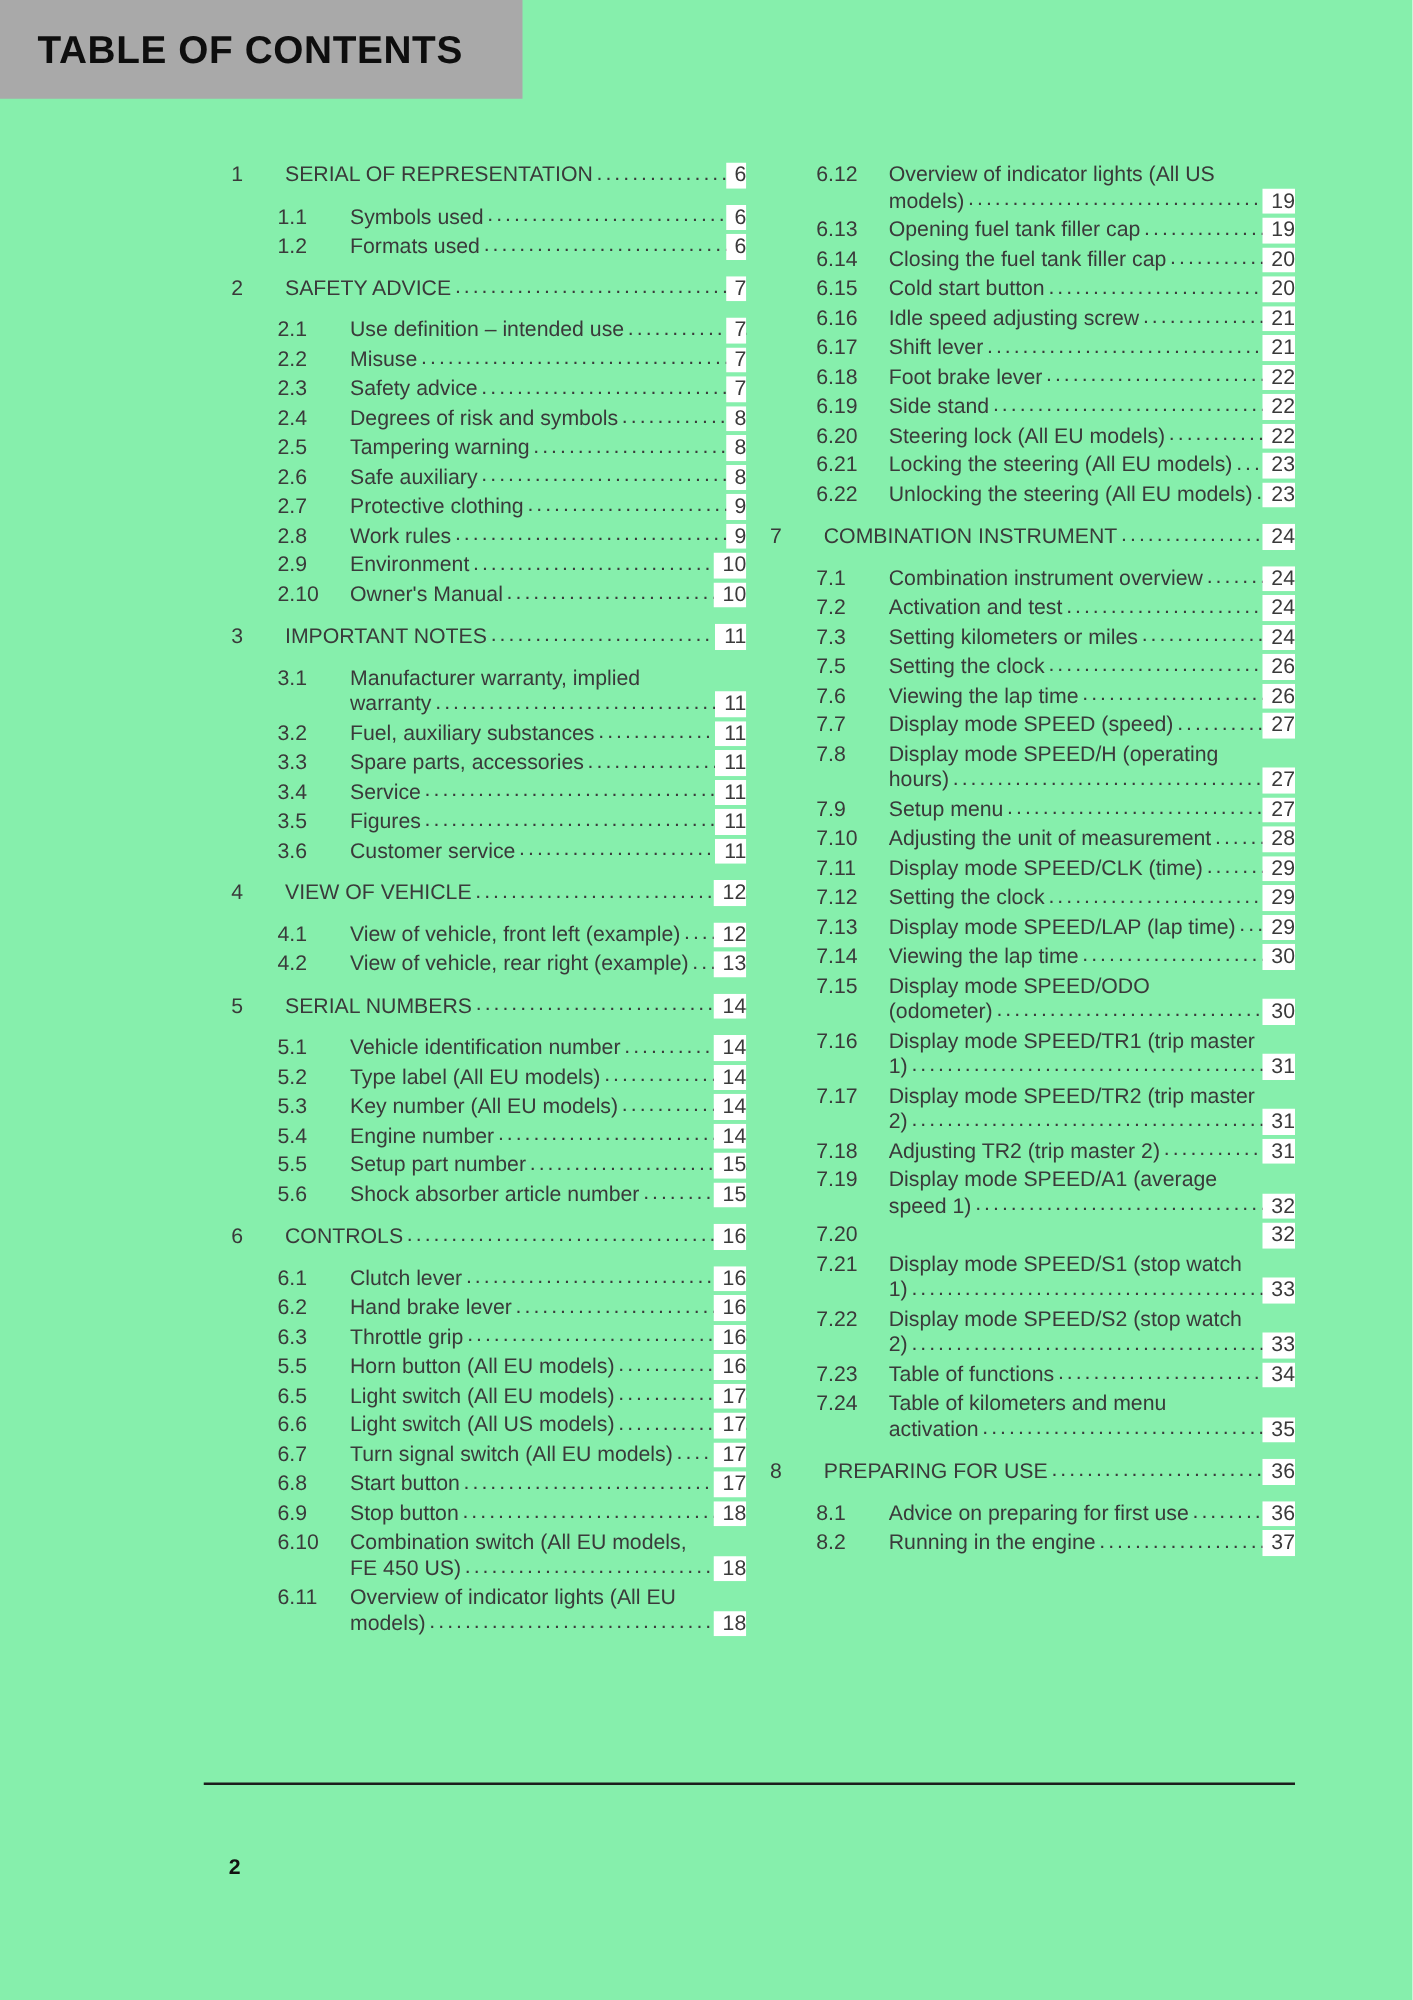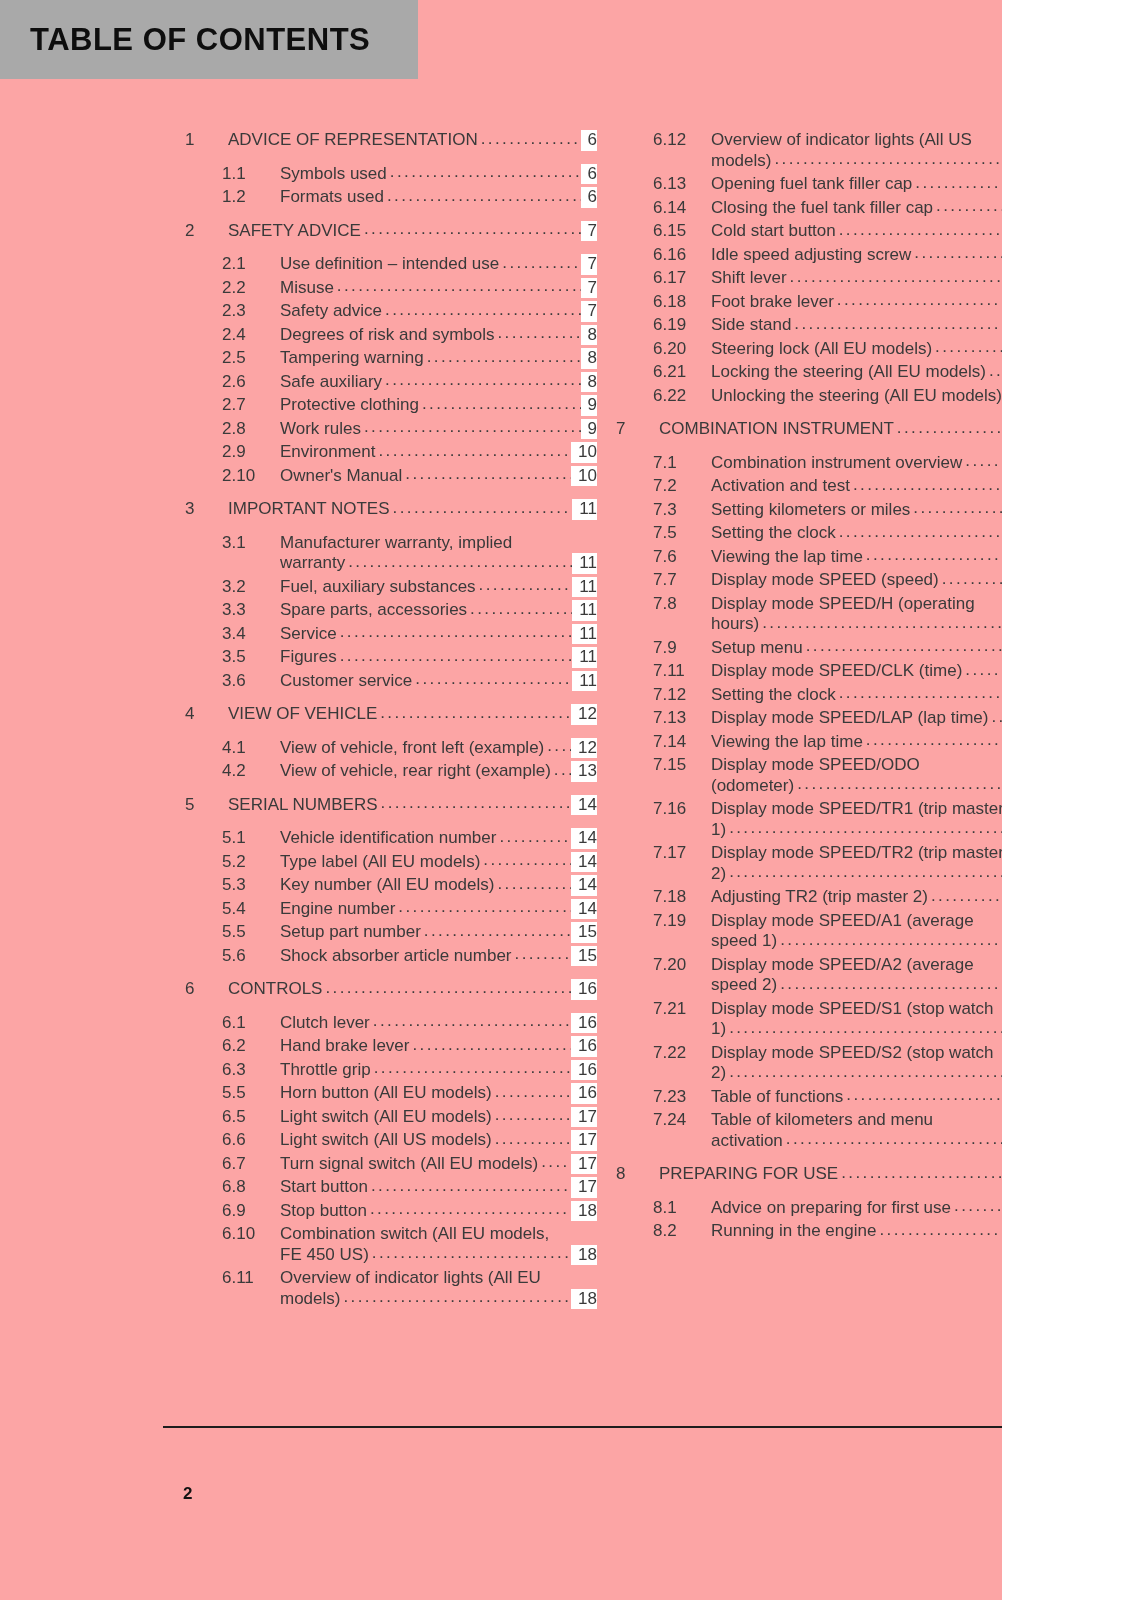--- a/index.html
+++ b/index.html
@@ -1,21 +1,21 @@
 <!DOCTYPE html>
 <html><head>
 <meta charset="utf-8">
 <style>
   * { margin:0; padding:0; box-sizing:border-box; }
   html, body { background:#ffffff; }
   .page {
     position:relative;
-    width:1002px;
+    width:1130px;
     height:1600px;
-    background:#fca5a5;
+    background:#86efac;
     font-family:"Liberation Sans", sans-serif;
     color:#3a3a3a;
     overflow:hidden;
   }
   .header-banner {
     position:absolute;
     left:0; top:0;
     width:418px; height:79px;
     background:#a9a9a9;
     display:flex;
@@ -98,21 +98,21 @@
 <div class="page">
 
   <div class="header-banner">
     <div class="header-title">TABLE OF CONTENTS</div>
   </div>
 
   <div class="content">
     <div class="col-left">
         <div class="entry chapter">
           <span class="num">1</span>
-          <span class="body"><span class="label">ADVICE OF REPRESENTATION</span><span class="leader"><span class="leader-dots"></span></span><span class="pagenum">6</span></span>
+          <span class="body"><span class="label">SERIAL OF REPRESENTATION</span><span class="leader"><span class="leader-dots"></span></span><span class="pagenum">6</span></span>
         </div>
         <div class="entry section">
           <span class="num">1.1</span>
           <span class="body"><span class="label">Symbols used</span><span class="leader"><span class="leader-dots"></span></span><span class="pagenum">6</span></span>
         </div>
         <div class="entry section">
           <span class="num">1.2</span>
           <span class="body"><span class="label">Formats used</span><span class="leader"><span class="leader-dots"></span></span><span class="pagenum">6</span></span>
         </div>
         <div class="entry chapter">
@@ -351,20 +351,24 @@
         </div>
         <div class="entry section">
           <span class="num">7.8</span>
           <span class="body"><span class="label">Display mode SPEED/H (operating hours)</span><span class="leader"><span class="leader-dots"></span></span><span class="pagenum">27</span></span>
         </div>
         <div class="entry section">
           <span class="num">7.9</span>
           <span class="body"><span class="label">Setup menu</span><span class="leader"><span class="leader-dots"></span></span><span class="pagenum">27</span></span>
         </div>
         <div class="entry section">
+          <span class="num">7.10</span>
+          <span class="body"><span class="label">Adjusting the unit of measurement</span><span class="leader"><span class="leader-dots"></span></span><span class="pagenum">28</span></span>
+        </div>
+        <div class="entry section">
           <span class="num">7.11</span>
           <span class="body"><span class="label">Display mode SPEED/CLK (time)</span><span class="leader"><span class="leader-dots"></span></span><span class="pagenum">29</span></span>
         </div>
         <div class="entry section">
           <span class="num">7.12</span>
           <span class="body"><span class="label">Setting the clock</span><span class="leader"><span class="leader-dots"></span></span><span class="pagenum">29</span></span>
         </div>
         <div class="entry section">
           <span class="num">7.13</span>
           <span class="body"><span class="label">Display mode SPEED/LAP (lap time)</span><span class="leader"><span class="leader-dots"></span></span><span class="pagenum">29</span></span>
@@ -388,21 +392,21 @@
         <div class="entry section">
           <span class="num">7.18</span>
           <span class="body"><span class="label">Adjusting TR2 (trip master 2)</span><span class="leader"><span class="leader-dots"></span></span><span class="pagenum">31</span></span>
         </div>
         <div class="entry section">
           <span class="num">7.19</span>
           <span class="body"><span class="label">Display mode SPEED/A1 (average speed 1)</span><span class="leader"><span class="leader-dots"></span></span><span class="pagenum">32</span></span>
         </div>
         <div class="entry section">
           <span class="num">7.20</span>
-          <span class="body"><span class="label">Display mode SPEED/A2 (average speed 2)</span><span class="leader"><span class="leader-dots"></span></span><span class="pagenum">32</span></span>
+          <span class="body"><span class="leader"><span class="leader-dots"></span></span><span class="pagenum">32</span></span>
         </div>
         <div class="entry section">
           <span class="num">7.21</span>
           <span class="body"><span class="label">Display mode SPEED/S1 (stop watch 1)</span><span class="leader"><span class="leader-dots"></span></span><span class="pagenum">33</span></span>
         </div>
         <div class="entry section">
           <span class="num">7.22</span>
           <span class="body"><span class="label">Display mode SPEED/S2 (stop watch 2)</span><span class="leader"><span class="leader-dots"></span></span><span class="pagenum">33</span></span>
         </div>
         <div class="entry section">

